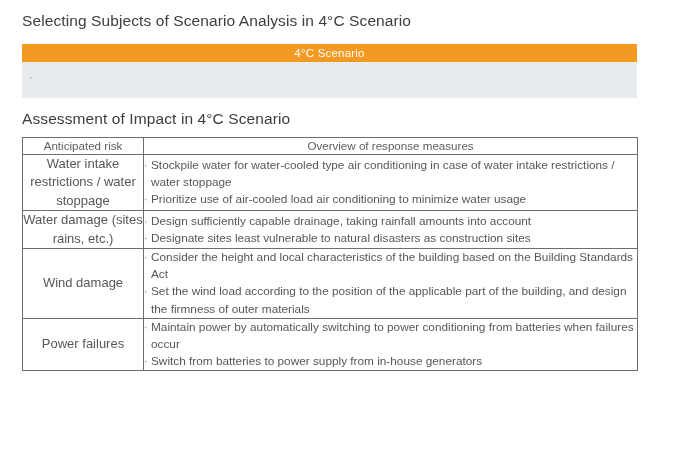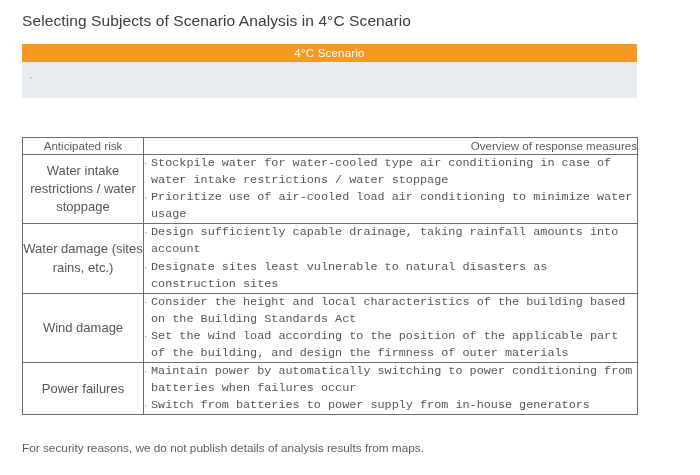--- a/index.html
+++ b/index.html
@@ -92,21 +92,21 @@
     padding: 0;
     margin-top: 48px;
   }
   .col-risk { width: 121px; }
   .col-measures { width: 494px; }
 
   .hdr-cell {
     font-size: 11.6px;
     color: #5d5e62;
     padding: 3px 6px 3px 6px;
-    text-align: right;
+    text-align: center;
     height: 16px;
     line-height: 1.2;
   }
   .hdr-risk { text-align: center; }
 
   .risk-cell {
     font-size: 13px;
     color: #56575b;
     text-align: center;
     line-height: 1.42;
@@ -122,21 +122,21 @@
     display: flex;
     align-items: flex-start;
   }
   .measures-cell .bullet-mark {
     width: 7px;
     flex: 0 0 7px;
     color: #8a8a8a;
     font-size: 10.5px;
     line-height: 1.55;
   }
-  .measures-cell .bullet-text { flex: 1 1 auto; font-family: Liberation Mono, monospace; }
+  .measures-cell .bullet-text { flex: 1 1 auto; }
 
   
   .footnote {
     position: absolute;
     left: 22px;
     top: 441px;
     font-size: 11.8px;
     color: #5d5e62;
     white-space: nowrap;
   }
@@ -151,20 +151,21 @@
   <div class="scenario-band">
     <span>4°C Scenario</span>
   </div>
 
   <div class="scenario-body">
     <div class="bullet-row">
       <span class="bullet-mark">·</span>
     </div>
   </div>
 
+  <div class="section-title" id="title-2">Assessment of Impact in 4°C Scenario</div>
 
   <table class="risk-table">
     <colgroup>
       <col class="col-risk">
       <col class="col-measures">
     </colgroup>
     <thead>
       <tr>
         <th class="hdr-cell hdr-risk">Anticipated risk</th>
         <th class="hdr-cell">Overview of response measures</th>
@@ -223,15 +224,14 @@
           </div>
           <div class="bullet-row">
             <span class="bullet-mark">·</span>
             <span class="bullet-text">Switch from batteries to power supply from in-house generators</span>
           </div>
         </td>
       </tr>
     </tbody>
   </table>
 
-  <div class="footnote">For security reasons, we do not publish details of analysis results from maps.</div>
 
 </div>
 
 </body></html>

